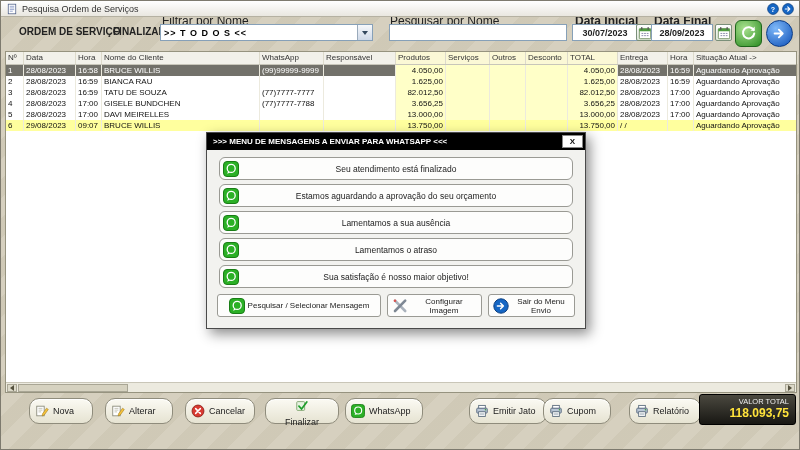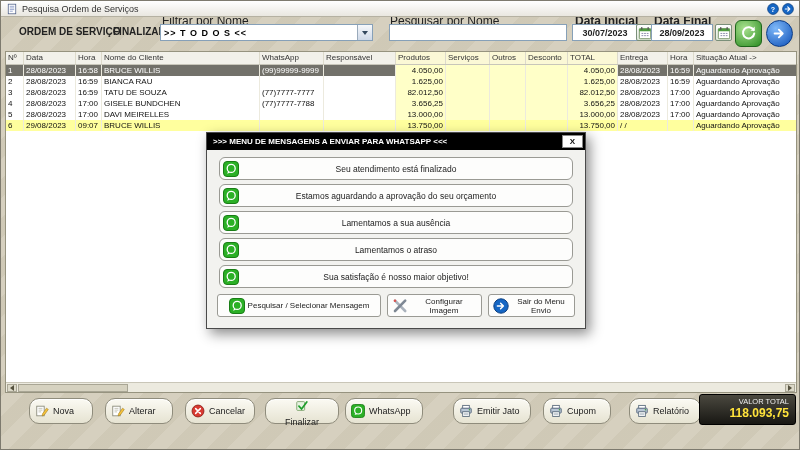--- a/index.html
+++ b/index.html
@@ -315,21 +315,21 @@
       <button class="fbtn" style="left: 344px; width: 78px;">
         <span class="ic14">
           <svg viewBox="0 0 16 16">
             <rect x="0.5" y="0.5" width="15" height="15" rx="3.5" fill="#2bb026" stroke="#1a7d16"></rect>
             <circle cx="8.2" cy="7.4" r="4" fill="none" stroke="#fff" stroke-width="1.3"></circle>
             <path d="M5.2 10.3L4.1 12.7l2.6-.9z" fill="#fff"></path>
           </svg>
         </span>
         <span>WhatsApp</span>
       </button>
-      <button class="fbtn" style="left: 452px; width: 78px;">
+      <button class="fbtn" style="left: 468px; width: 78px;">
         <span class="ic14">
           <svg viewBox="0 0 16 16">
             <rect x="4.2" y="1.6" width="7.6" height="3.6" fill="#fff" stroke="#5a6b7c"></rect>
             <rect x="2" y="4.8" width="12" height="5.6" rx="1" fill="#b9c6d6" stroke="#52647a"></rect>
             <circle cx="12" cy="6.6" r="0.9" fill="#3aa13a"></circle>
             <rect x="4.2" y="8.8" width="7.6" height="5.4" fill="#fff" stroke="#5a6b7c"></rect>
             <path d="M5.5 10.6h5M5.5 12.2h5" stroke="#9aa7b5" stroke-width="0.8"></path>
           </svg>
         </span>
         <span>Emitir Jato</span>

